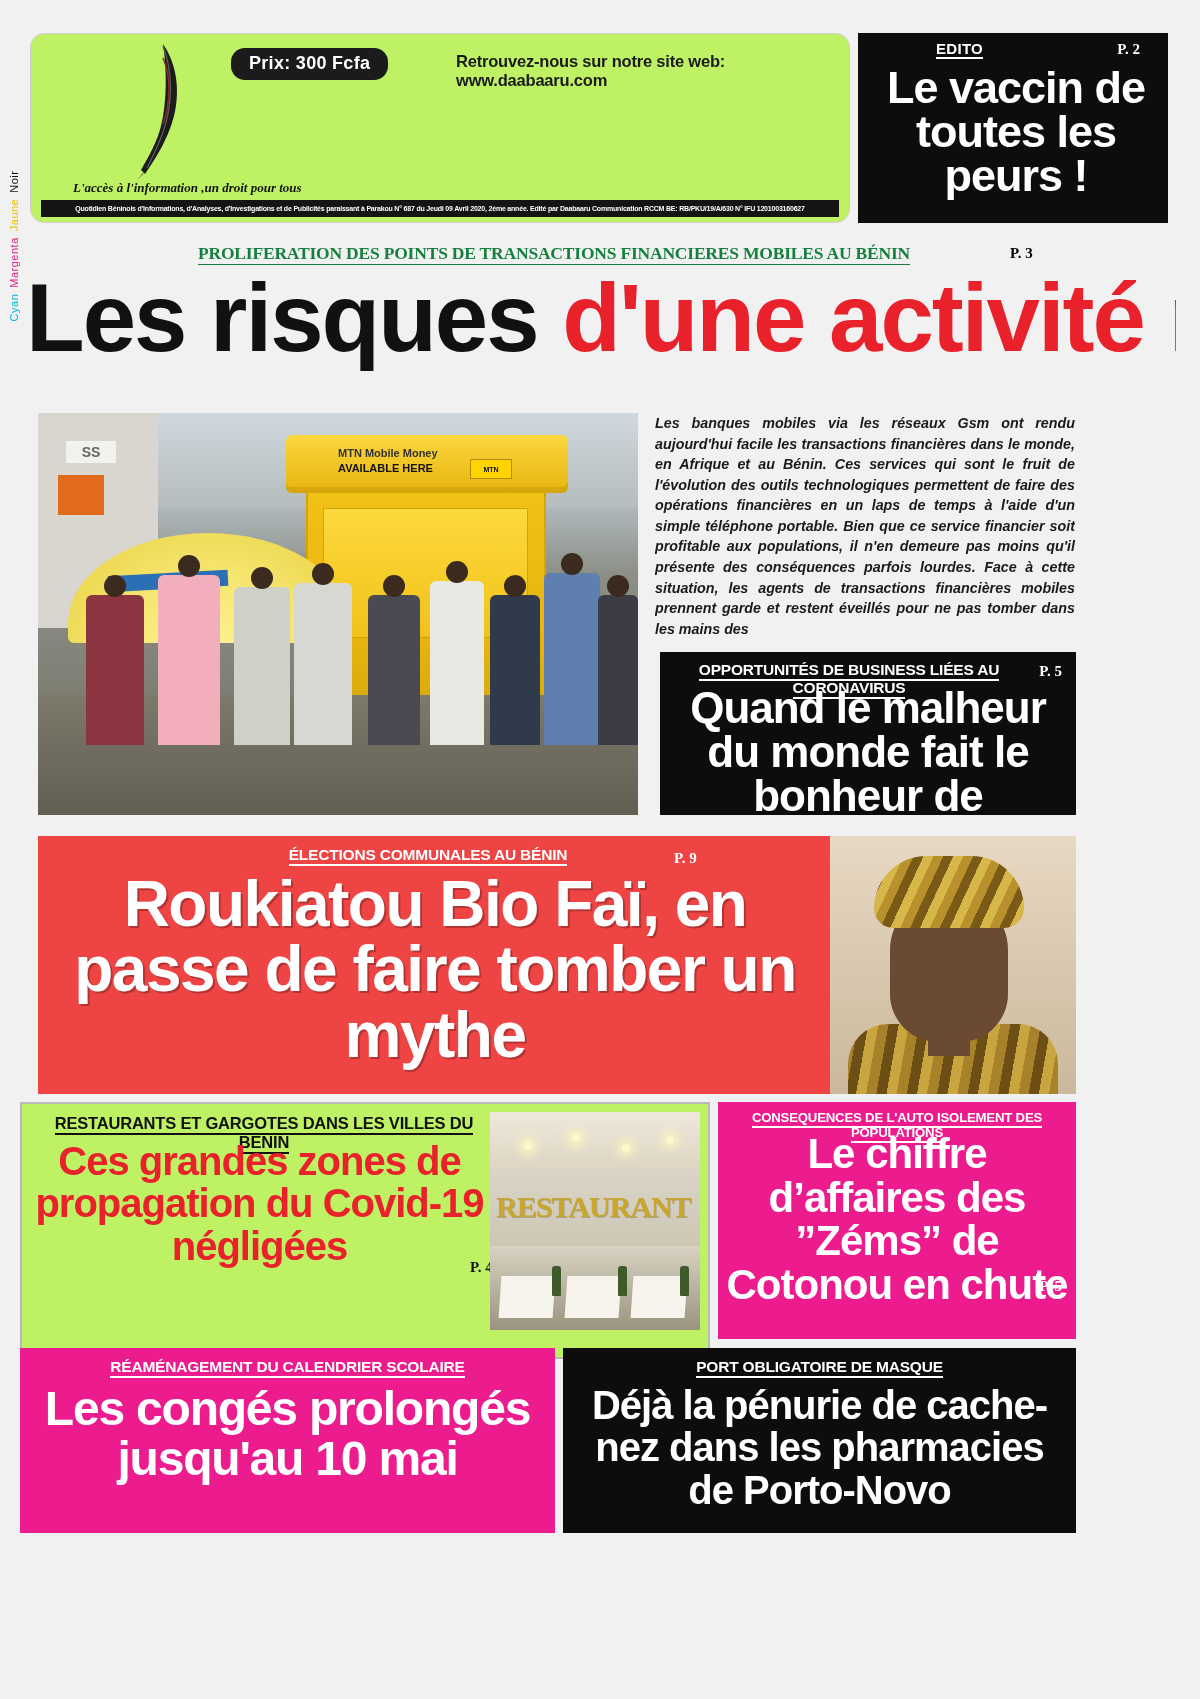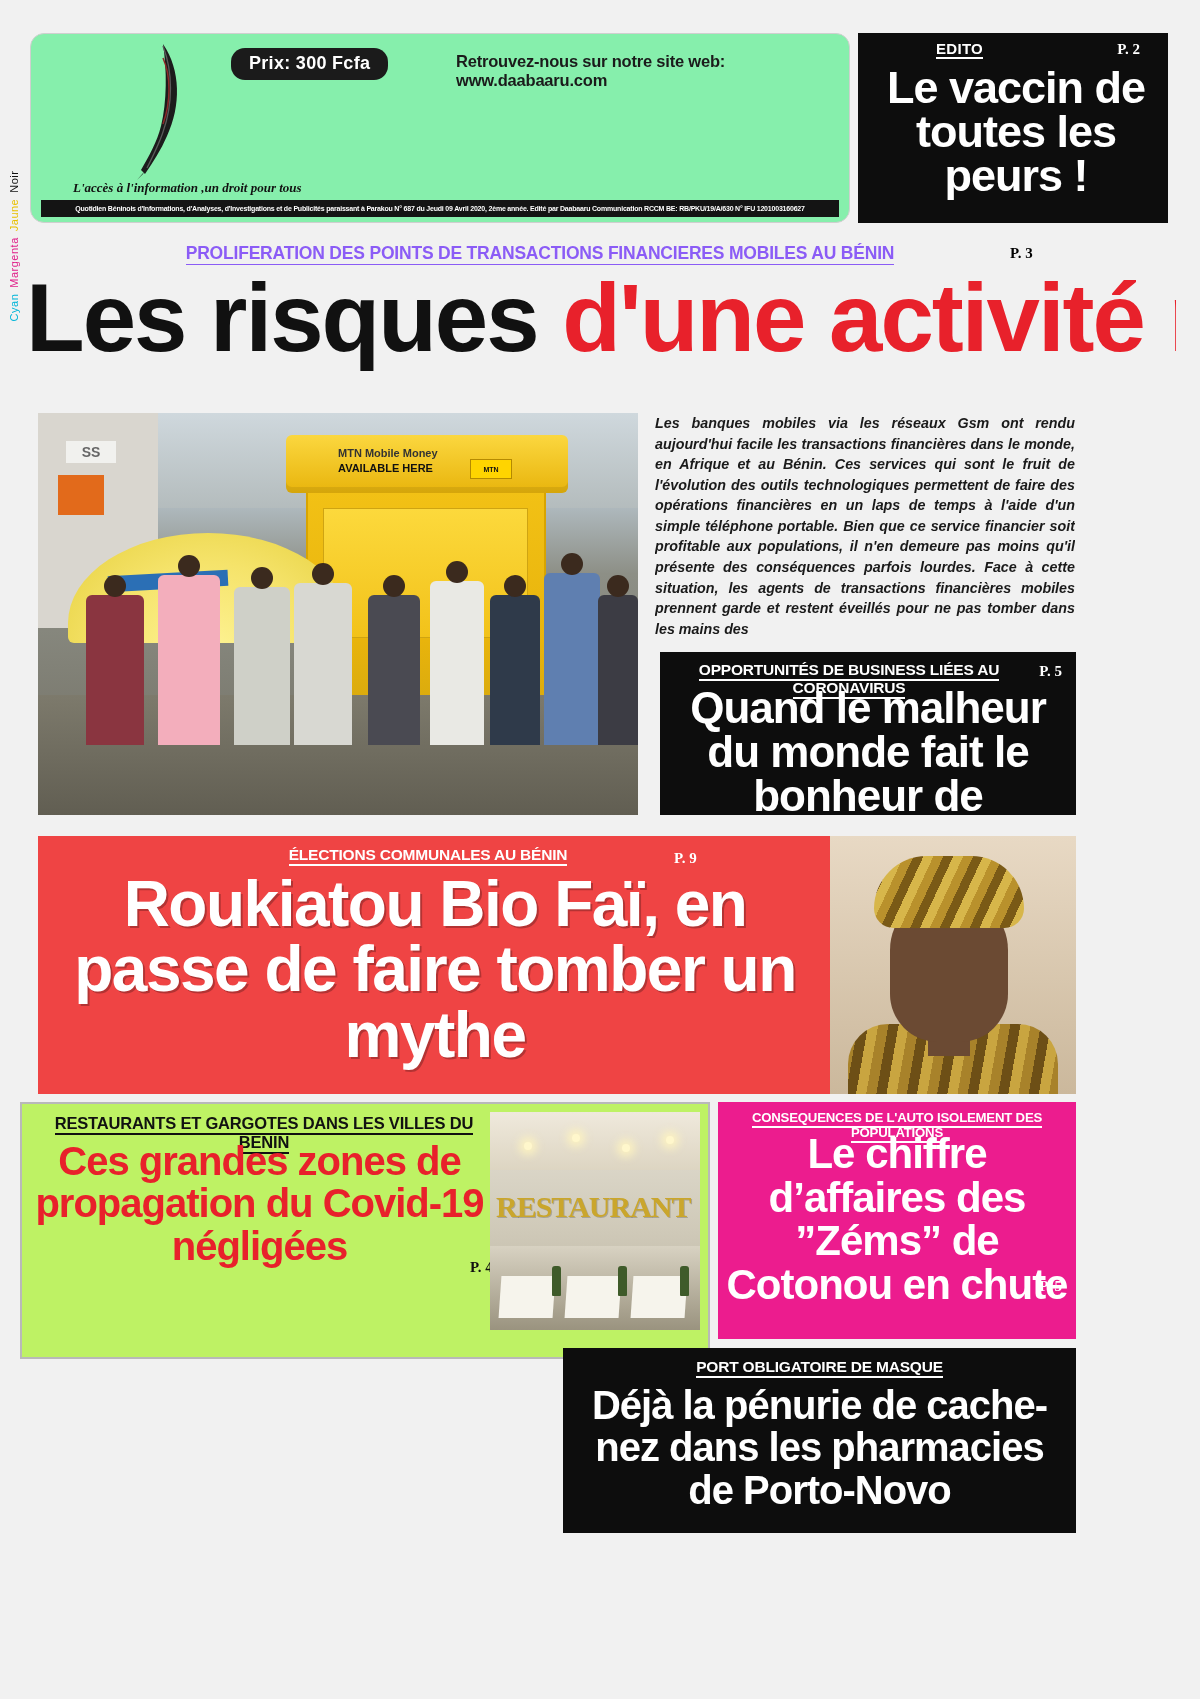--- a/index.html
+++ b/index.html
@@ -42,21 +42,21 @@
     text-transform: uppercase;
     text-align: center;
     letter-spacing: -0.2px;
   }
   .kicker span.u { border-bottom: 2px solid currentColor; padding-bottom: 1px; }
   .pg { font-family: "Liberation Serif", serif; font-size: 15px; font-weight: bold; }
 
   
   #masthead {
     left: 30px; top: 33px; width: 820px; height: 190px;
-    background: #86efac;
+    background: #bef264;
     border: 1px solid #cfcfcf;
     border-radius: 14px;
   }
   #price-pill {
     position: absolute; left: 200px; top: 14px;
     background: #1b1b1b; color: #fff;
     border-radius: 14px;
     padding: 5px 18px 6px 18px;
     font-size: 18px; font-weight: bold;
     letter-spacing: .3px;
@@ -120,23 +120,23 @@
     font-family: "Liberation Sans Narrow","Liberation Sans",sans-serif;
     font-weight: bold;
     font-size: 45px;
     line-height: .98;
     padding: 2px 0 0 6px;
     letter-spacing: -1px;
   }
 
   
   #lead-kicker {
-    left: 150px; top: 243px; width: 780px; height: 22px;
-    color: #8b5cf6; font-size: 17.5px;
-    font-family: Liberation Sans, sans-serif;
+    left: 164px; top: 243px; width: 780px; height: 22px;
+    color: #15803d; font-size: 17.5px;
+    font-family: Liberation Serif, serif;
   }
   #lead-pg { left: 1010px; top: 245px; }
   #lead-title {
     left: 26px; top: 268px; width: 1150px; height: 110px;
     white-space: nowrap;
     font-family: "Liberation Sans Narrow","Liberation Sans",sans-serif;
     font-weight: bold;
     font-size: 96px;
     line-height: 1.05;
     letter-spacing: -2px;
@@ -525,20 +525,26 @@
   </div>
 
   <div class="blk" id="zems">
     <div id="zems-kicker" class="kicker">
       <span class="u">CONSEQUENCES DE L'AUTO ISOLEMENT DES POPULATIONS</span>
     </div>
     <div id="zems-title">Le chiffre d’affaires des ”Zéms” de Cotonou en chute</div>
     <div id="zems-pg" class="pg">P. 5</div>
   </div>
 
+  <div class="blk" id="calend">
+    <div id="calend-kicker" class="kicker">
+      <span class="u">RÉAMÉNAGEMENT DU CALENDRIER SCOLAIRE</span>
+    </div>
+    <div id="calend-title">Les congés prolongés jusqu'au 10 mai</div>
+  </div>
 
   <div class="blk" id="masque">
     <div id="masque-kicker" class="kicker">
       <span class="u">PORT OBLIGATOIRE DE MASQUE</span>
     </div>
     <div id="masque-title">Déjà la pénurie de cache-nez  dans les pharmacies de Porto-Novo</div>
   </div>
 
 </div>
 

